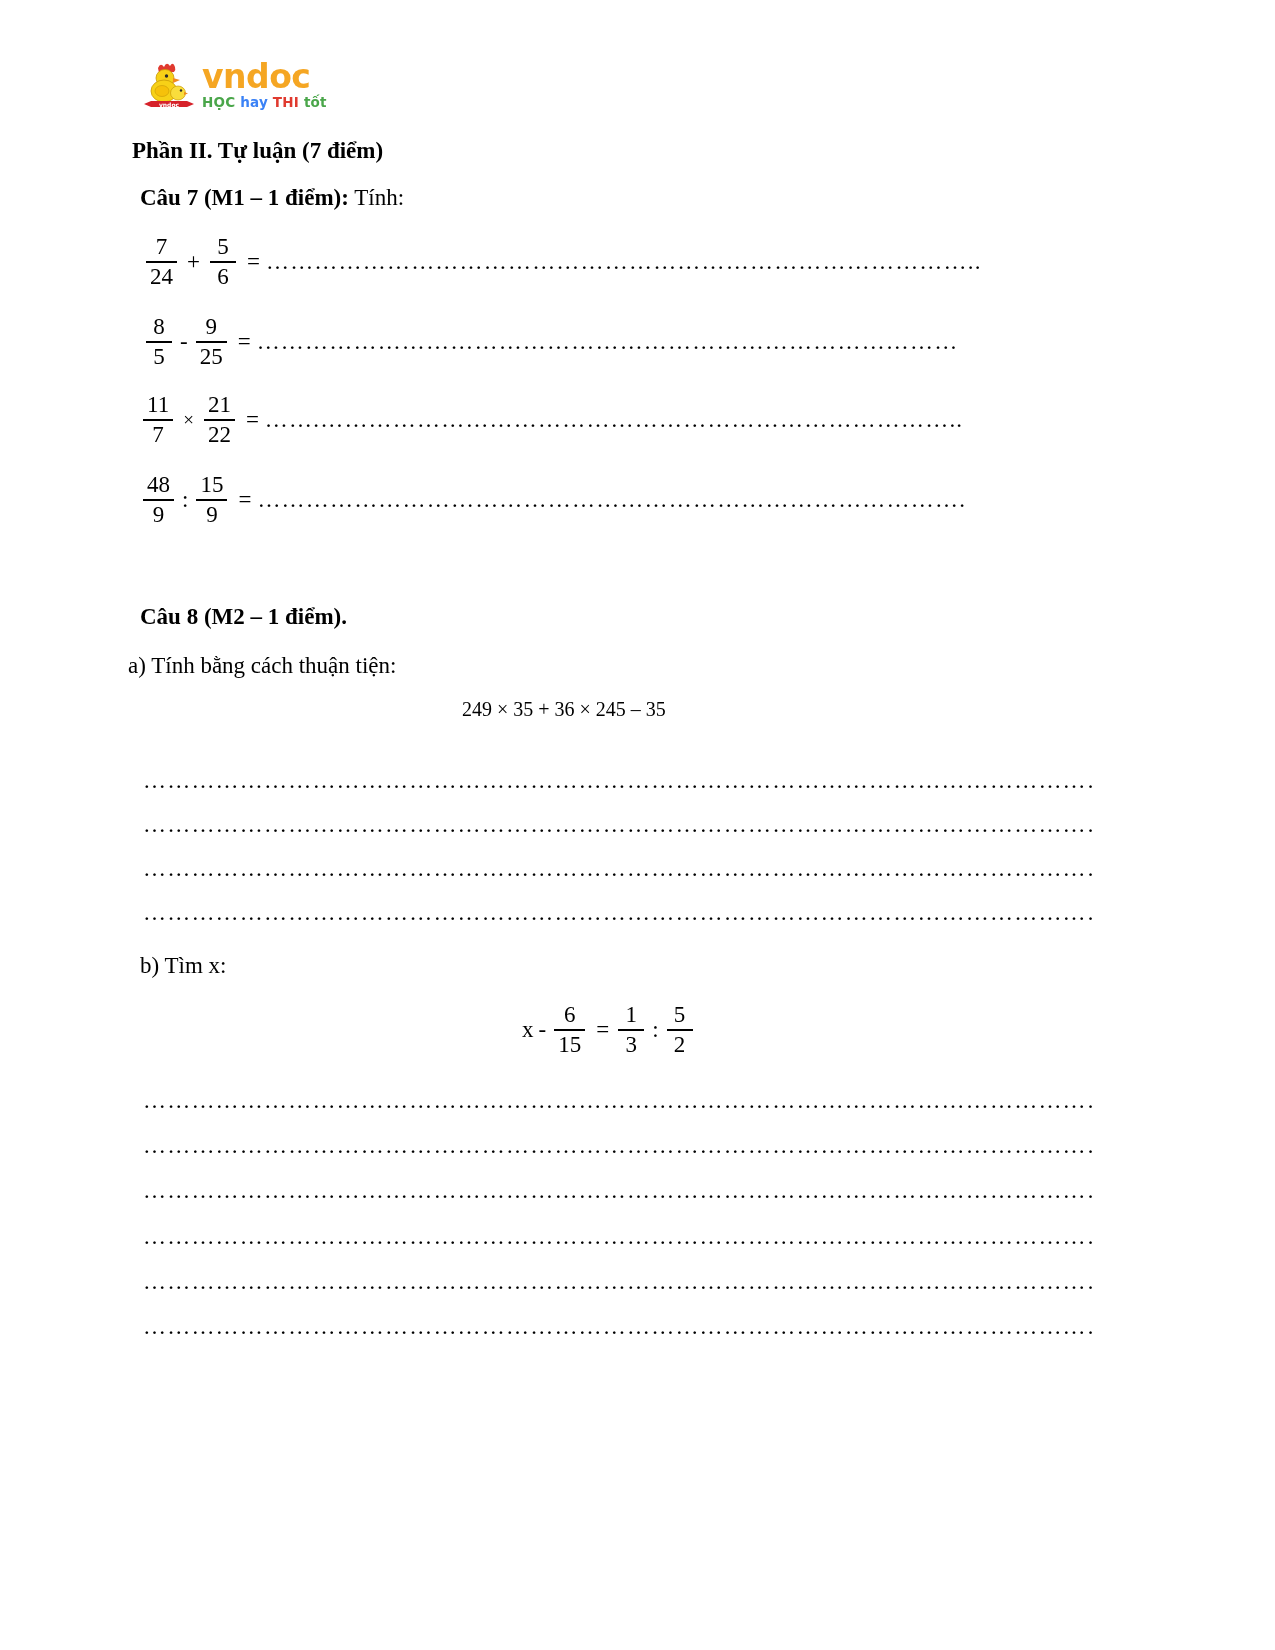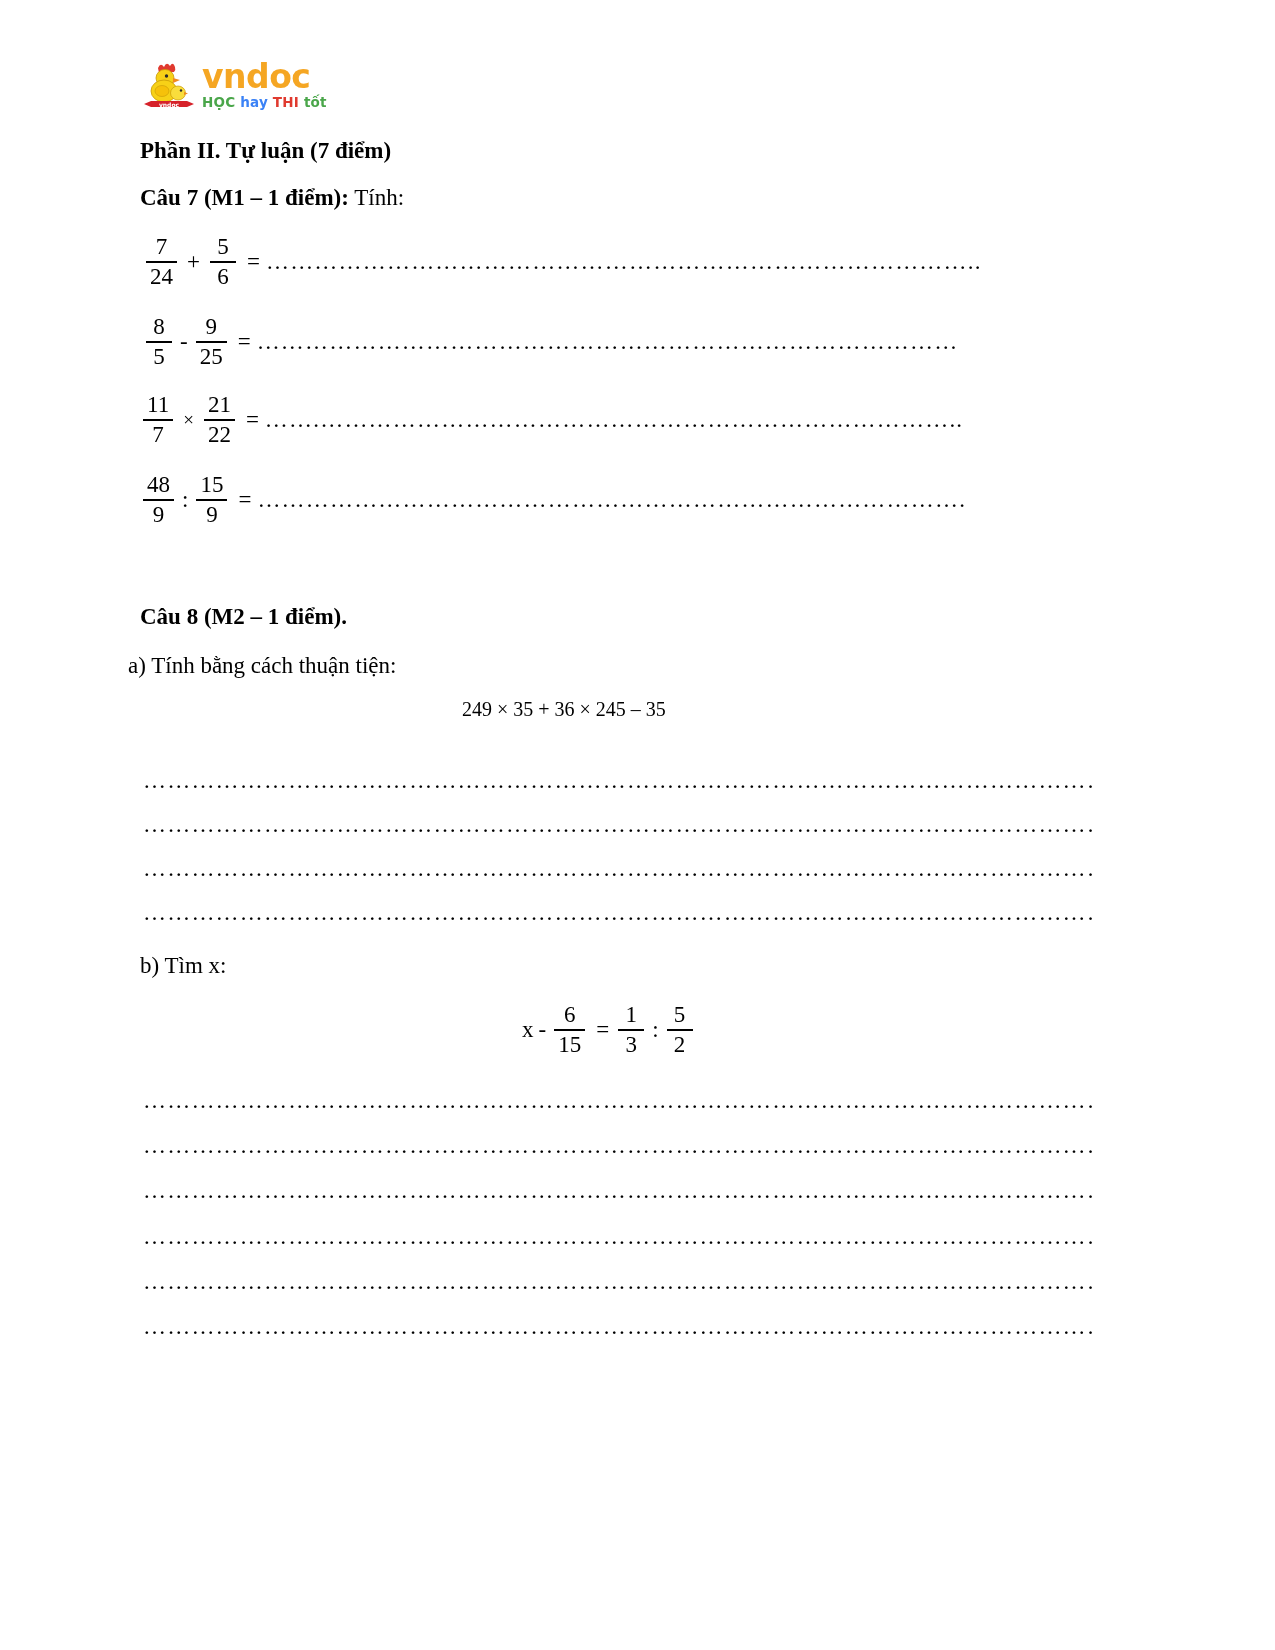--- a/index.html
+++ b/index.html
@@ -189,21 +189,21 @@
       <div class="logo-word">vndoc</div>
       <div class="logo-tagline">
         <span class="tg-hoc">HỌC</span>
         <span class="tg-hay">hay</span>
         <span class="tg-thi">THI</span>
         <span class="tg-tot">tốt</span>
       </div>
     </div>
   </div>
 
-  <div class="b-bold" style="left:140px; top:137px;text-align:right;">Phần II. Tự luận (7 điểm)</div>
+  <div class="b-bold" style="left:132px; top:137px;text-align:right;">Phần II. Tự luận (7 điểm)</div>
 
   <div style="position:absolute; left:140px; top:185px; font-size:23px; white-space:nowrap;">
     <span style="font-weight:bold;">Câu 7 (M1 – 1 điểm):</span>
     <span class="inline-norm" style="">Tính:</span>
   </div>
 
   <div class="mathrow" style="left:143px; top:235px;">
     <span class="frac">
       <span class="num">7</span>
       <span class="bar"></span>

